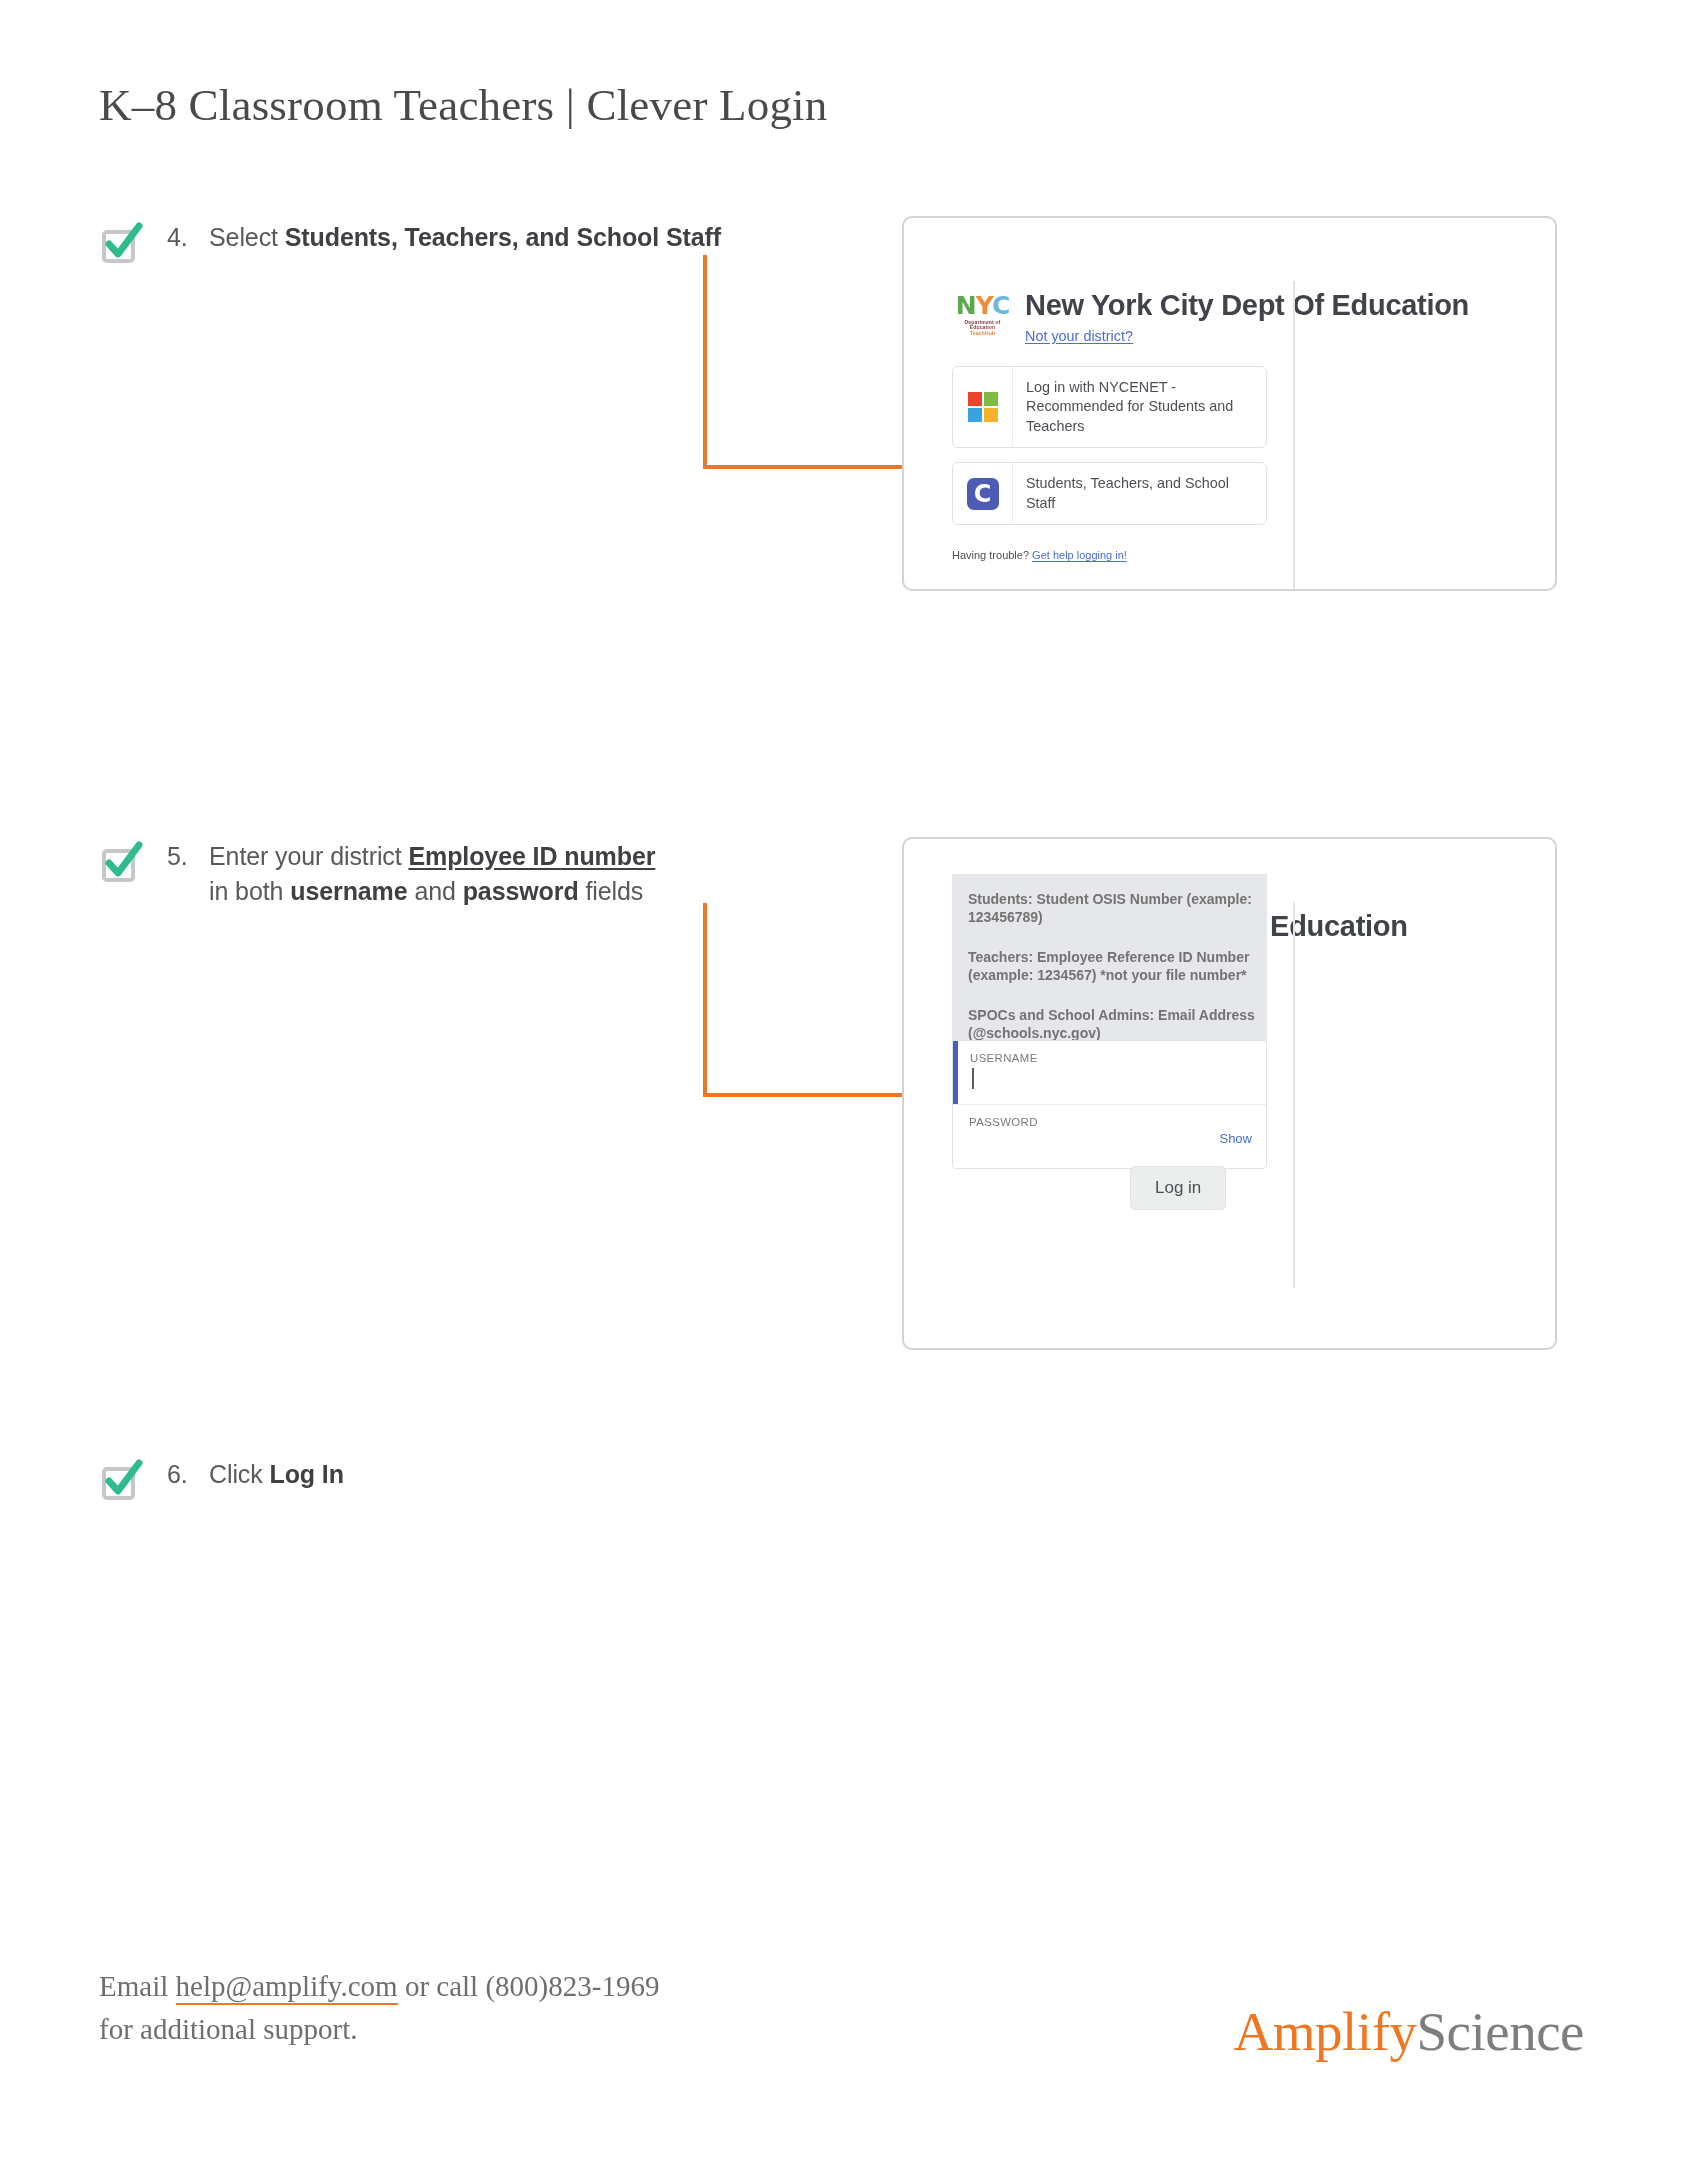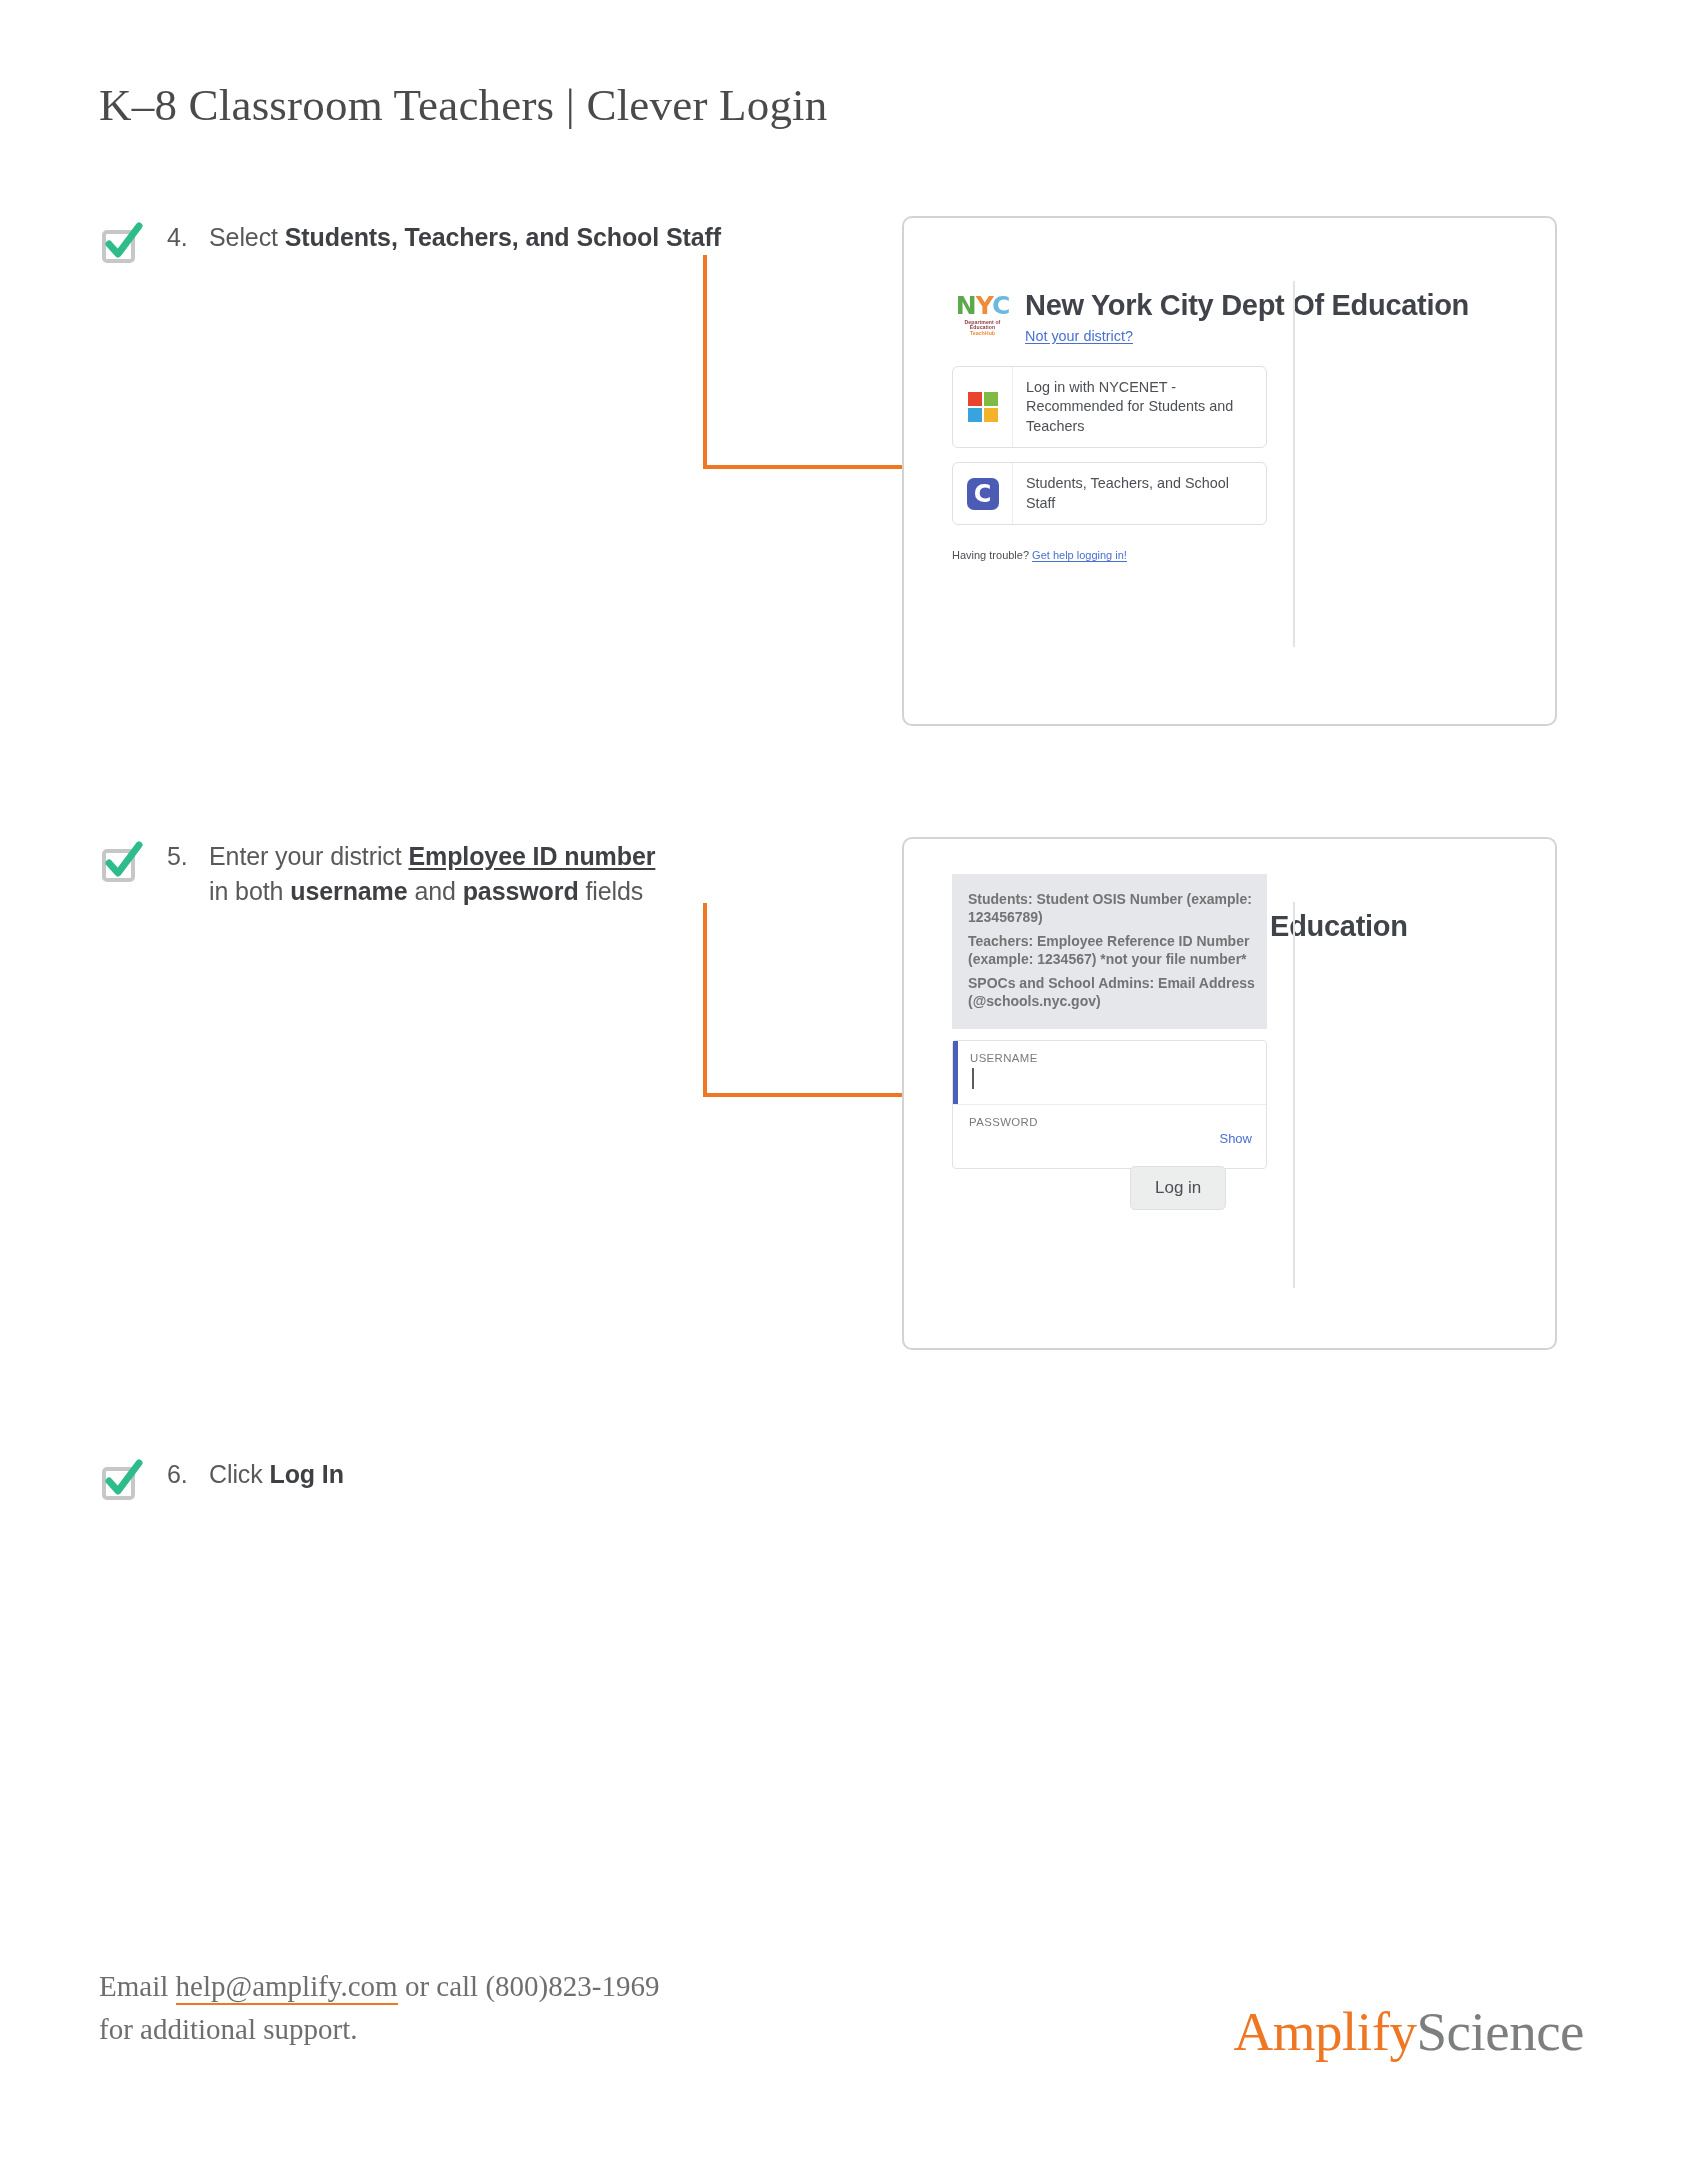--- a/index.html
+++ b/index.html
@@ -257,21 +257,21 @@
     background: #e6e7eb;
     padding: 16px 2px 18px 16px;
     box-sizing: border-box;
     font-size: 14px;
     font-weight: bold;
     color: #737373;
     line-height: 1.32;
     z-index: 5;
   }
   .tooltip p { margin: 0; }
-  .tooltip p + p { margin-top: 5px; }
+  .tooltip p + p { margin-top: 21px; }
 
   .login-form {
     position: absolute;
     width: 315px;
     border: 1.5px solid #e2e2e2;
     border-radius: 4px;
     box-sizing: border-box;
     background: #fff;
     z-index: 6;
   }
@@ -362,21 +362,21 @@
     <span class="step-num">4.</span><span>Select </span><b>Students, Teachers, and School Staff</b>
   </div>
 </div>
 
 <div class="connector" style="left:703px; top:255px;">
   <span class="v" style="left:0; top:0; height:214px;"></span>
   <span class="h" style="left:0; top:210px; width:220px;"></span>
   <span class="dot" style="left:214px; top:205px;"></span>
 </div>
 
-<div class="panel" style="left:902px; top:216px; width:655px; height:510px;">
+<div class="panel" style="left:902px; top:216px; width:655px; height:375px;">
   <div class="clever-page">
     <div class="clever-left">
       <div class="district-head">
         <div class="nyc-logo">
           <div class="nyc-letters">
             <span class="nyc-n">N</span><span class="nyc-y">Y</span><span class="nyc-c">C</span>
           </div>
           <div class="nyc-doe">Department of Education</div>
           <div class="nyc-hub">TeachHub</div>
         </div>

